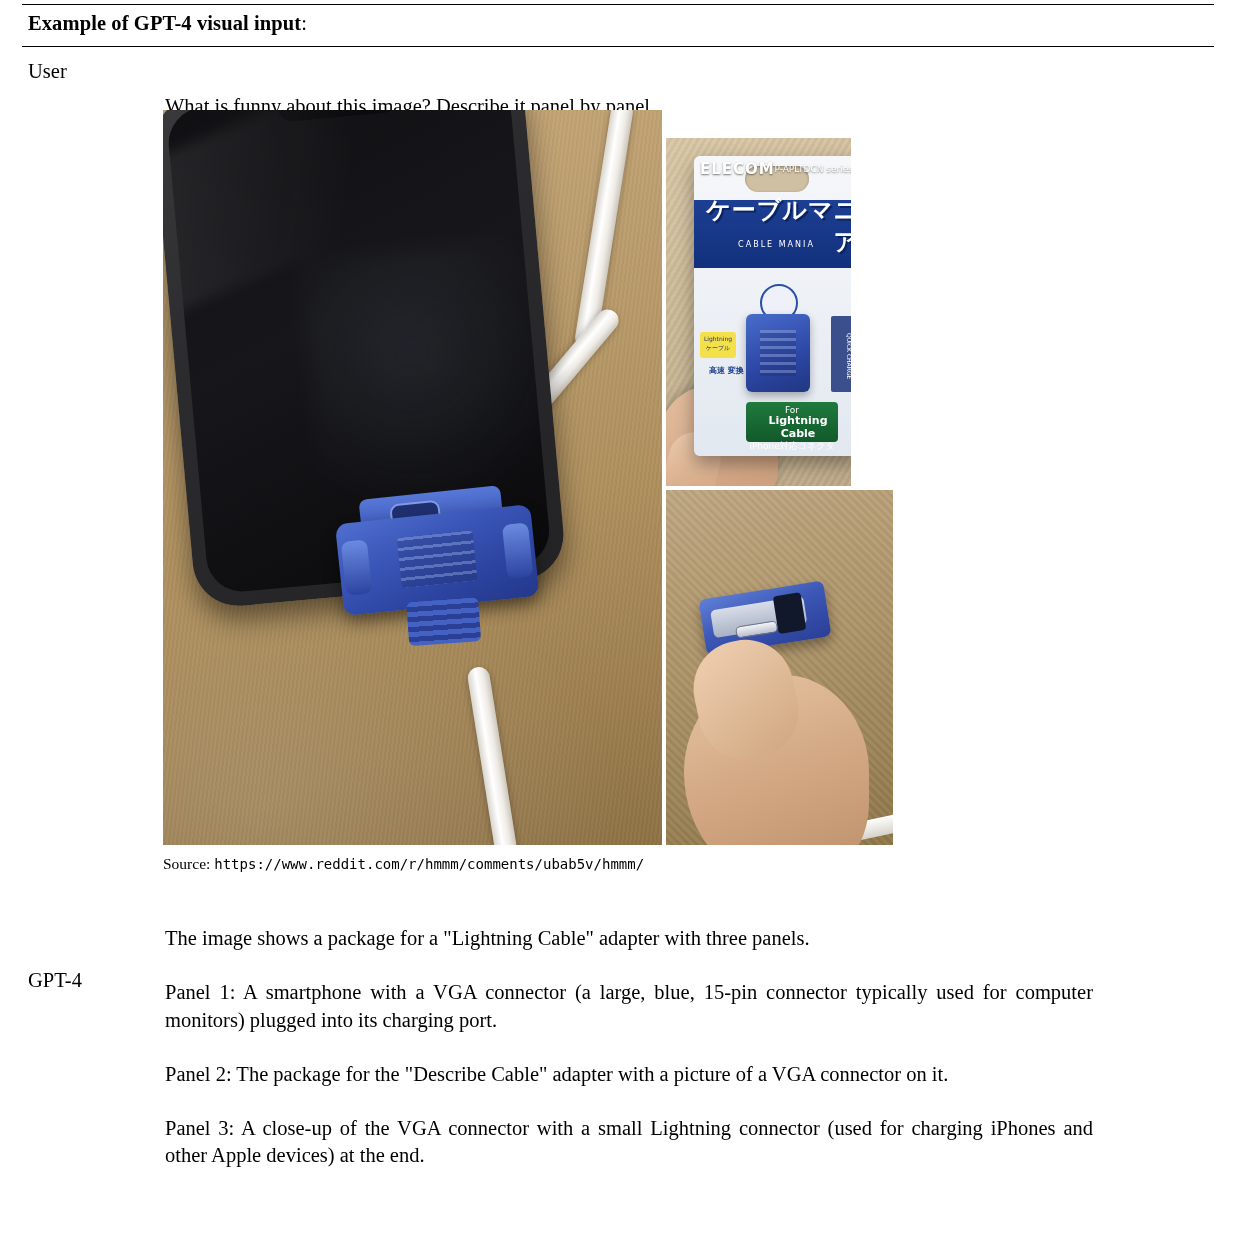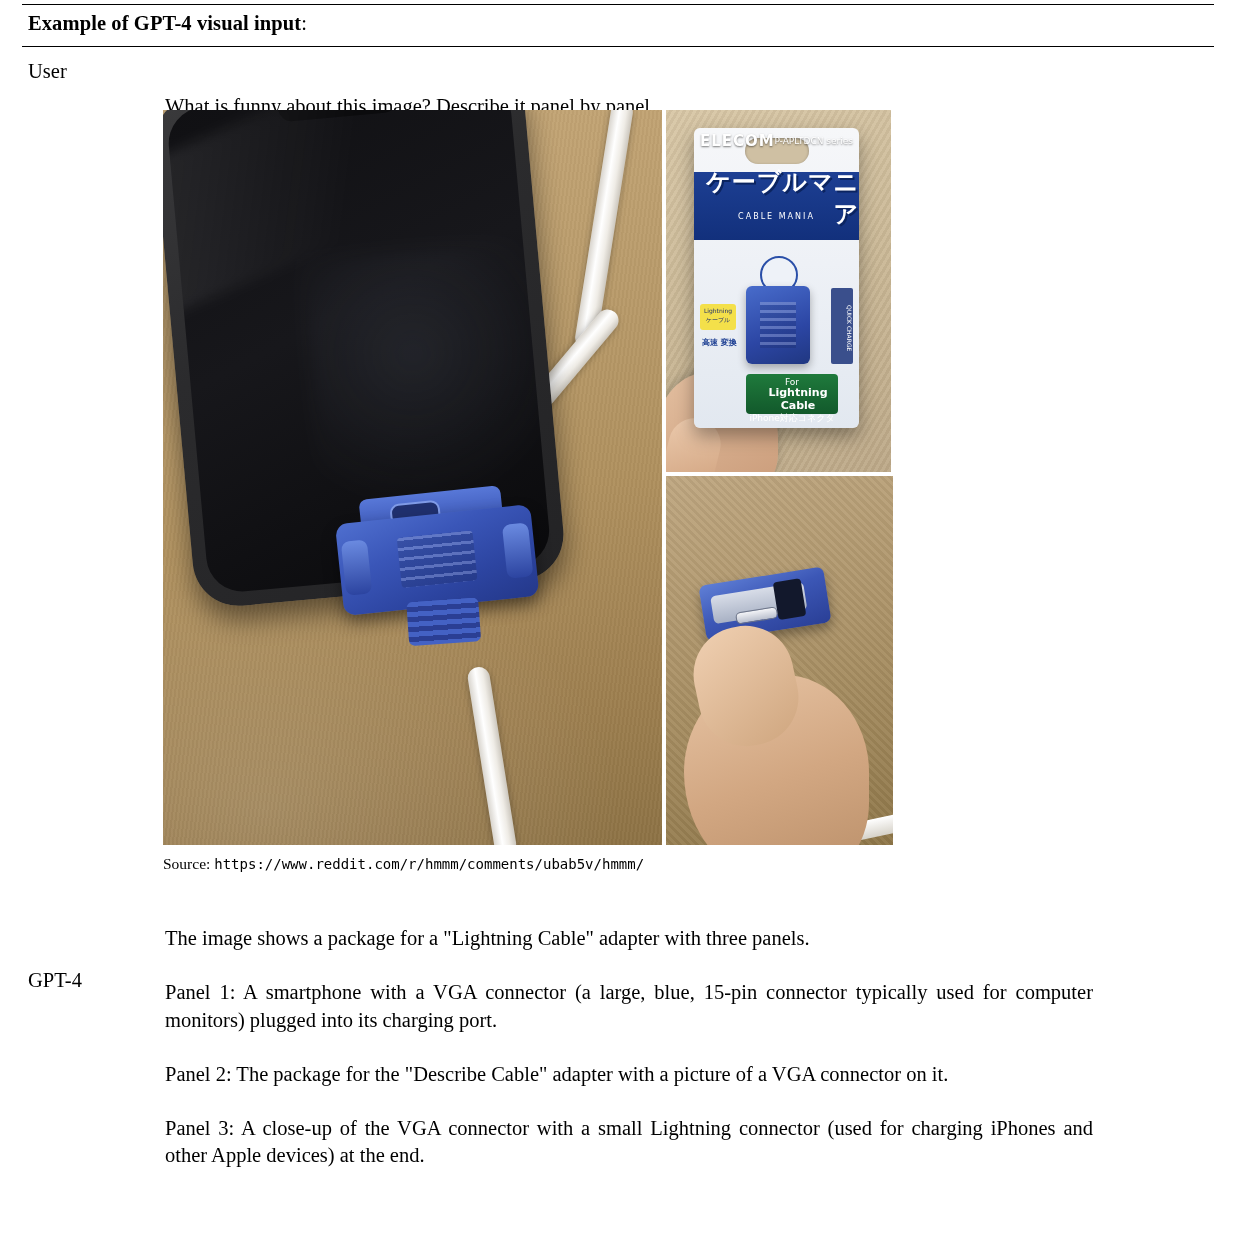--- a/index.html
+++ b/index.html
@@ -80,24 +80,25 @@
   .col-right {
     position: relative;
     width: 227px;
     height: 735px;
     display: flex;
     flex-direction: column;
     gap: 4px;
   }
   .panel-tr {
     position: relative;
-    width: 225px;
+    width: 185px;
     height: 362px;
     overflow: hidden;
     background: #fca5a5;
+    margin-top: 28px;
   }
   .panel-br {
     position: relative;
     width: 227px;
     height: 369px;
     overflow: hidden;
     background: #a08a63;
   }
 
   
@@ -362,21 +363,21 @@
     color: #fff;
     font-family: "DejaVu Sans", sans-serif;
     font-size: 6px;
     writing-mode: vertical-rl;
     text-align: center;
     padding-top: 4px;
     box-sizing: border-box;
   }
   .pkg-text-left {
     position: absolute;
-    left: 8px; top: 210px;
+    left: 15px; top: 210px;
     color: #1d3f93;
     font-family: "DejaVu Sans", sans-serif;
     font-size: 8px;
     font-weight: bold;
     line-height: 1.2;
   }
   .pkg-green {
     position: absolute;
     left: 52px; bottom: 14px;
     width: 92px; height: 40px;

